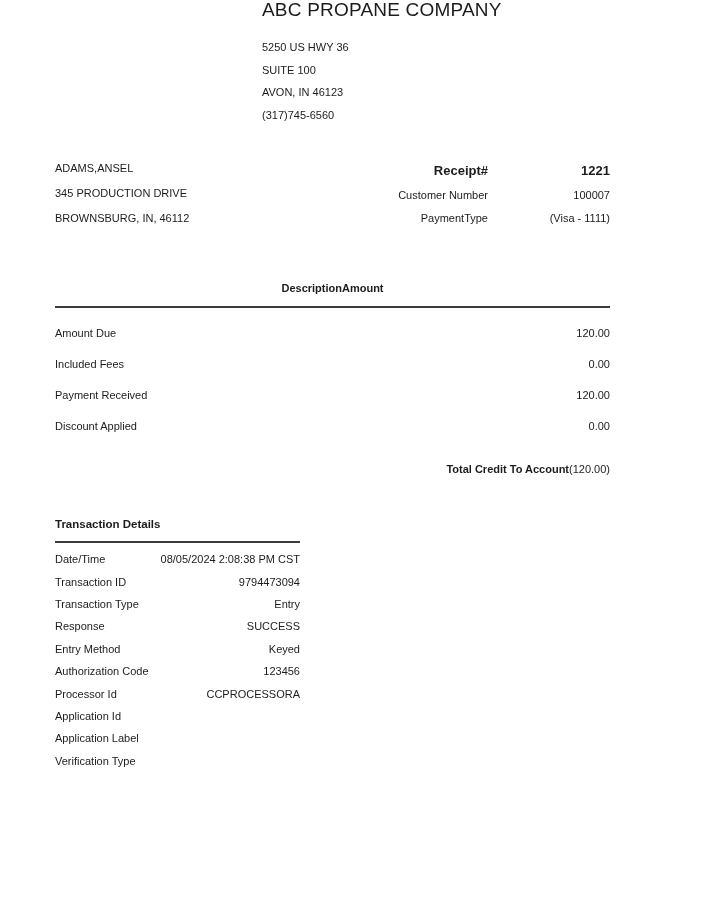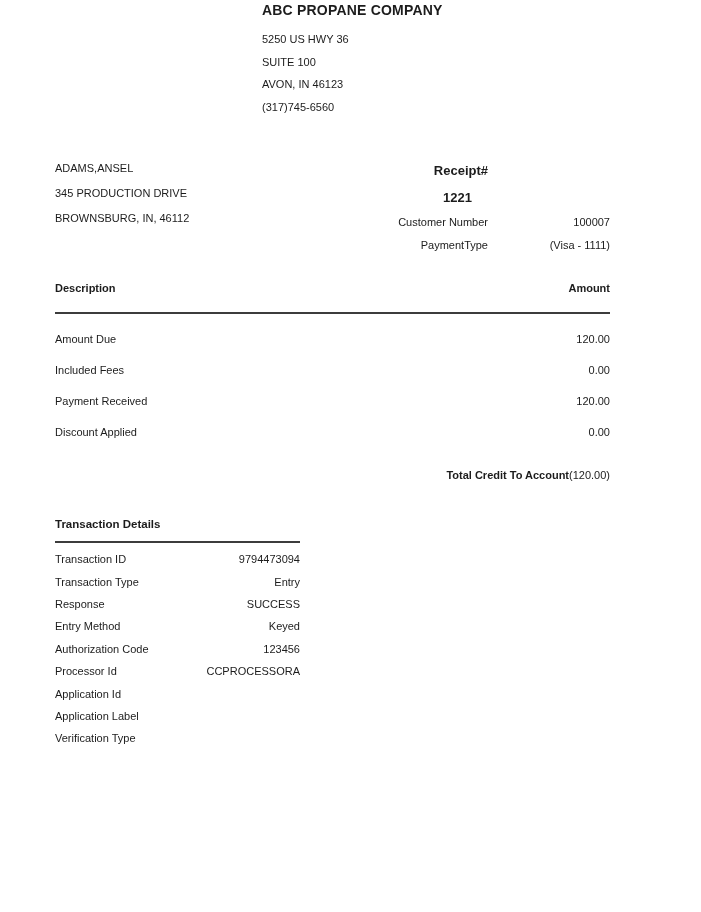--- a/index.html
+++ b/index.html
@@ -9,41 +9,41 @@
     height: 912px;
     background: #ffffff;
     font-family: "Liberation Sans", sans-serif;
     color: #1c1c1c;
     overflow: hidden;
   }
 
   
   .company-header { position: absolute; left: 262px; top: 2px; }
   .company-name {
-    font-size: 14px; font-weight: bold; line-height: 16px;
-    margin-bottom: 10px; letter-spacing: 0.2px;
+    font-size: 19px; font-weight: normal; line-height: 16px;
+    margin-bottom: 18px; letter-spacing: 0.2px;
   }
   .company-address-line { font-size: 11px; line-height: 22.5px; }
 
   
   .customer-block { position: absolute; left: 55px; top: 156px; font-size: 11px; line-height: 25px; }
 
   
   .receipt-info { position: absolute; left: 350px; top: 157px; width: 260px; }
   .ri-row { display: flex; font-size: 11px; line-height: 23px; }
-  .ri-row.primary { font-size: 13px; font-weight: bold; line-height: 27px; flex-direction: column; }
+  .ri-row.primary { font-size: 13px; font-weight: bold; line-height: 27px; }
   .ri-label { width: 138px; text-align: right; }
   .ri-value { width: 122px; text-align: right; }
 
   
   .items-table { position: absolute; left: 55px; top: 283px; width: 555px; }
   .it-header {
-    display: flex; justify-content: space-between;
+    display: flex; justify-content: center;
     font-size: 11px; font-weight: bold; line-height: 11px;
-    padding-bottom: 18px; border-bottom: 2px solid #3c3c3c;
+    padding-bottom: 12px; border-bottom: 2px solid #3c3c3c;
   }
   .it-row {
     display: flex; justify-content: space-between;
     font-size: 11px; line-height: 11px; margin-top: 20px;
   }
   .total-row {
     display: flex; justify-content: flex-end;
     font-size: 11px; line-height: 11px; margin-top: 32px;
   }
   .total-label { font-weight: bold; }
@@ -115,20 +115,24 @@
     <div class="total-row">
       <div class="total-label">Total Credit To Account</div>
       <div>(120.00)</div>
     </div>
   </div>
 
   <div class="transaction-details">
     <div class="td-title">Transaction Details</div>
     <div class="td-body">
       <div class="td-row">
+        <div>Date/Time</div>
+        <div>08/05/2024 2:08:38 PM CST</div>
+      </div>
+      <div class="td-row">
         <div>Transaction ID</div>
         <div>9794473094</div>
       </div>
       <div class="td-row">
         <div>Transaction Type</div>
         <div>Entry</div>
       </div>
       <div class="td-row">
         <div>Response</div>
         <div>SUCCESS</div>

